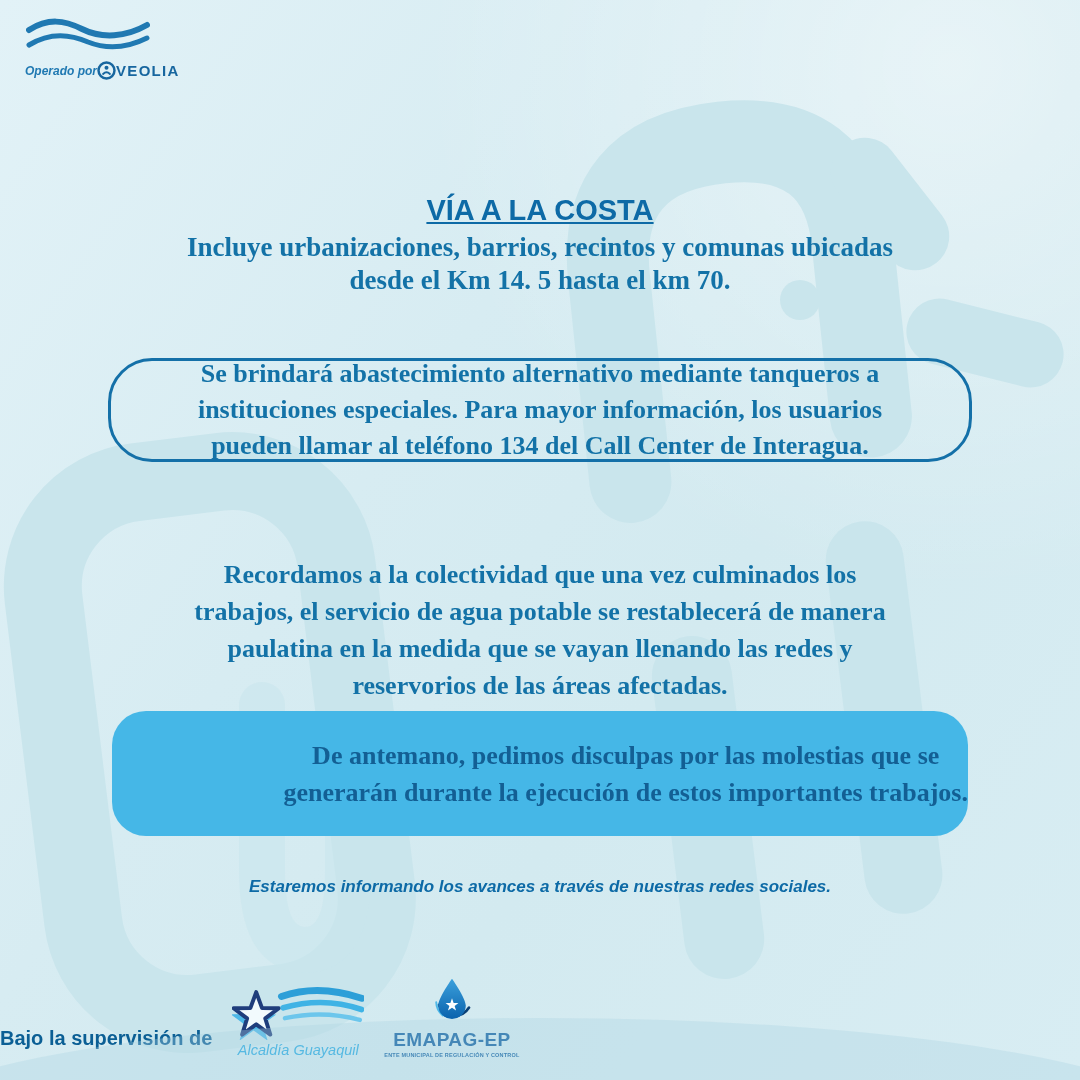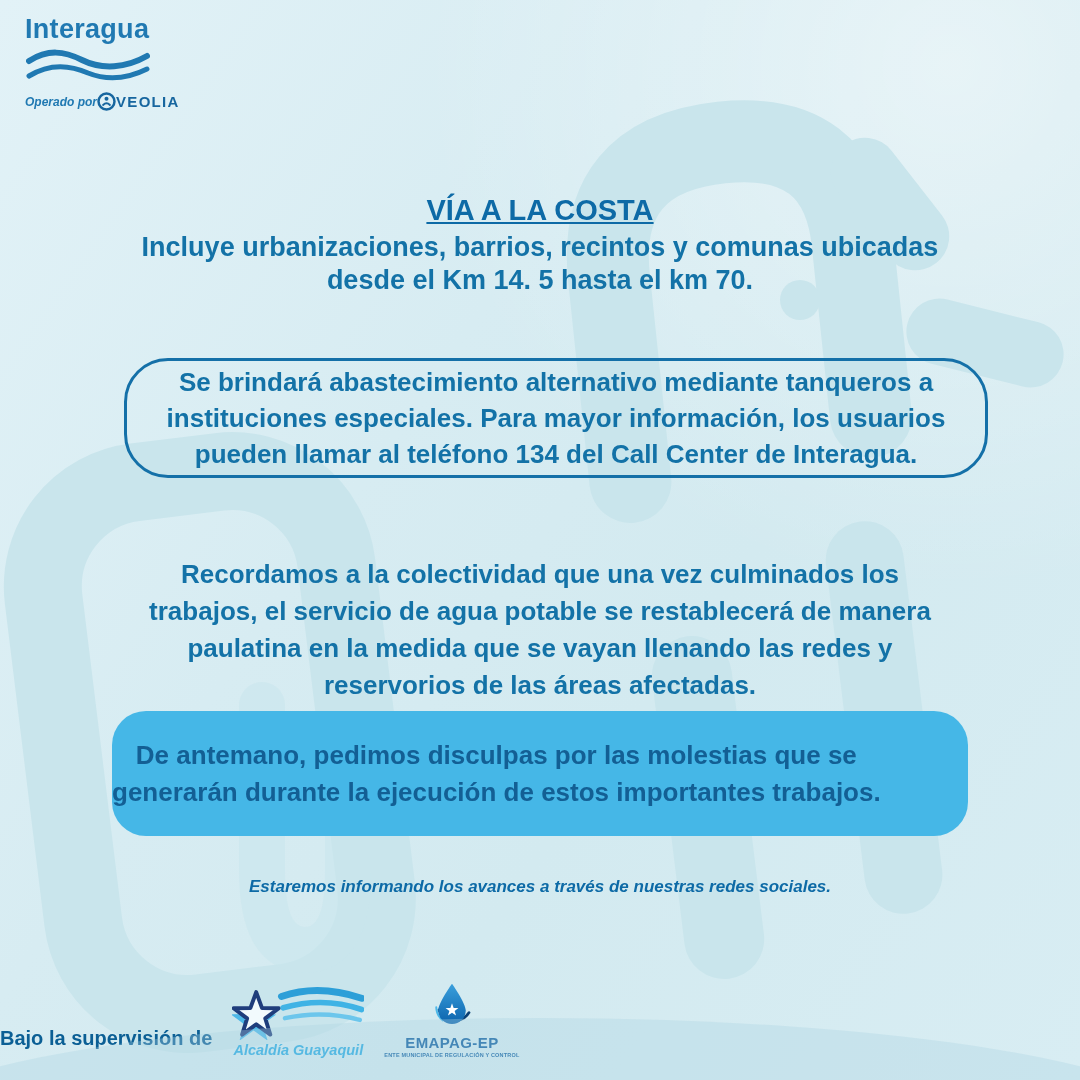--- a/index.html
+++ b/index.html
@@ -21,62 +21,61 @@
   .brand{position:absolute;left:25px;top:14px;}
   .brand-name{font-size:27px;font-weight:700;letter-spacing:.3px;color:var(--logo-blue,#2079b2);}
   .brand-waves{display:block;margin:3px 0 0 1px;}
   .operated-row{display:flex;align-items:center;margin-top:8px;}
   .operated-label{font-size:12px;font-weight:700;font-style:italic;color:var(--logo-blue,#2079b2);}
   .veolia-name{font-size:15px;font-weight:700;letter-spacing:1.3px;color:#17669f;}
   
   .centered{position:absolute;left:0;width:100%;text-align:center;margin:0;}
   .title{top:131px;font-size:45px;font-weight:700;color:var(--title-blue,#0d6aa6);letter-spacing:-.5px;}
   .subtitle{top:194px;font-size:29px;font-weight:700;color:var(--title-blue,#0d6aa6);text-decoration:underline;}
-  .body-text{font-size:26px;font-weight:700;color:var(--body-blue,#1372a7);line-height:36px;}
+  .body-text{font-size:26px;font-weight:700;color:var(--body-blue,#1372a7);line-height:36px;font-family:Liberation Serif, serif;}
   .lines{white-space:pre-line;}
   .description{top:231px;font-size:27px;line-height:33px;}
   .outline-box{
-    position:absolute;left:108px;top:358px;width:864px;height:120px;box-sizing:border-box;
+    position:absolute;left:108px;top:358px;width:864px;height:104px;box-sizing:border-box;
     border:3px solid var(--box-border-blue,#1470a8);border-radius:44px;
-    display:flex;align-items:center;justify-content:center;text-align:center;margin-left:16px;
+    display:flex;align-items:center;justify-content:center;text-align:center;
   }
   .reminder{top:556px;line-height:37px;}
   .apology-box{
     position:absolute;left:112px;top:711px;width:856px;height:125px;
     background:var(--apology-fill,#45b7e7);border-radius:34px;
-    display:flex;align-items:center;justify-content:flex-start;text-align:center;
+    display:flex;align-items:center;justify-content:flex-end;text-align:center;
   }
   .apology-box .body-text{color:var(--apology-text,#135f94);line-height:37px;}
   .social{top:877px;font-size:17px;font-weight:700;font-style:italic;color:var(--title-blue,#0d6aa6);}
   
   .footer{position:absolute;left:0;bottom:14px;width:100%;display:flex;justify-content:flex-start;align-items:flex-end;gap:20px;}
   .supervision-label{font-size:20px;font-weight:700;color:var(--footer-blue,#0b5f95);margin-bottom:16px;}
   .logo-col{display:flex;flex-direction:column;align-items:center;margin-bottom:8px;}
-  .alcaldia-name{font-size:14.5px;font-weight:700;font-style:italic;color:var(--alcaldia-blue,#29abe2);margin-top:2px;}
-  .emapag-name{font-size:15px;font-weight:700;letter-spacing:.4px;color:var(--emapag-blue,#0e5fa0);margin-top:3px;}
+  .alcaldia-name{font-size:14.5px;font-weight:400;font-style:italic;color:var(--alcaldia-blue,#29abe2);margin-top:2px;}
+  .emapag-name{font-size:19px;font-weight:700;letter-spacing:.4px;color:var(--emapag-blue,#0e5fa0);margin-top:3px;}
   .emapag-tagline{font-size:5.5px;font-weight:700;letter-spacing:.2px;color:var(--emapag-blue,#0e5fa0);margin-top:1px;white-space:nowrap;}
 </style>
 </head>
 <body>
 
 <div class="canvas">
 
   <svg class="watermark" width="1080" height="1080" viewBox="0 0 1080 1080">
     <path class="wm-s" stroke-width="82" d="M 612 470 L 612 265 Q 612 142 738 142 Q 858 142 858 255 L 858 430" transform="rotate(-6 735 300)"></path>
     <rect class="wm-s" stroke-width="78" x="62" y="475" width="295" height="535" rx="105" transform="rotate(-7 210 740)"></rect>
     <rect class="wm-f" x="845" y="520" width="78" height="395" rx="39" transform="rotate(-7 884 717)"></rect>
     <rect class="wm-f" x="668" y="635" width="80" height="345" rx="40" transform="rotate(-7 708 807)"></rect>
     <rect class="wm-f" x="815" y="170" width="150" height="68" rx="34" transform="rotate(52 890 204)"></rect>
     <rect class="wm-f" x="905" y="310" width="160" height="66" rx="33" transform="rotate(14 985 343)"></rect>
     <circle class="wm-f" cx="800" cy="300" r="20"></circle>
     <path class="wm-s" stroke-width="46" opacity="0.55" d="M 262 705 L 262 870 Q 262 950 305 950 Q 348 950 348 872 L 348 772"></path>
   </svg>
 
   <header class="brand">
-    <div class="brand-name">Interagua</div>
     <svg class="brand-waves" width="124" height="36" viewBox="0 0 124 36">
       <path d="M3 13 C22 1 38 3 56 12 C76 22 100 20 121 8" fill="none" stroke="#2079b2" stroke-width="6" stroke-linecap="round"></path>
       <path d="M3 28 C24 15 44 17 62 25 C82 33 103 30 121 21" fill="none" stroke="#2079b2" stroke-width="5" stroke-linecap="round"></path>
     </svg>
     <div class="operated-row">
       <span class="operated-label">Operado por</span>
       <svg width="19" height="19" viewBox="0 0 20 20">
         <circle cx="10" cy="10" r="8.4" fill="none" stroke="#17669f" stroke-width="2.6"></circle>
         <circle cx="10" cy="7" r="2.1" fill="#17669f"></circle>
         <path d="M6.4 13.6 Q10 10.2 13.6 13.6" fill="none" stroke="#17669f" stroke-width="2.1" stroke-linecap="round"></path>

